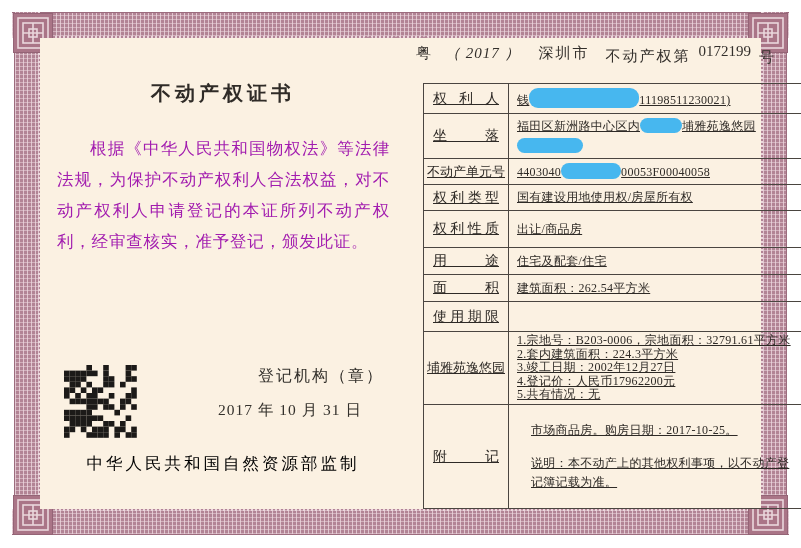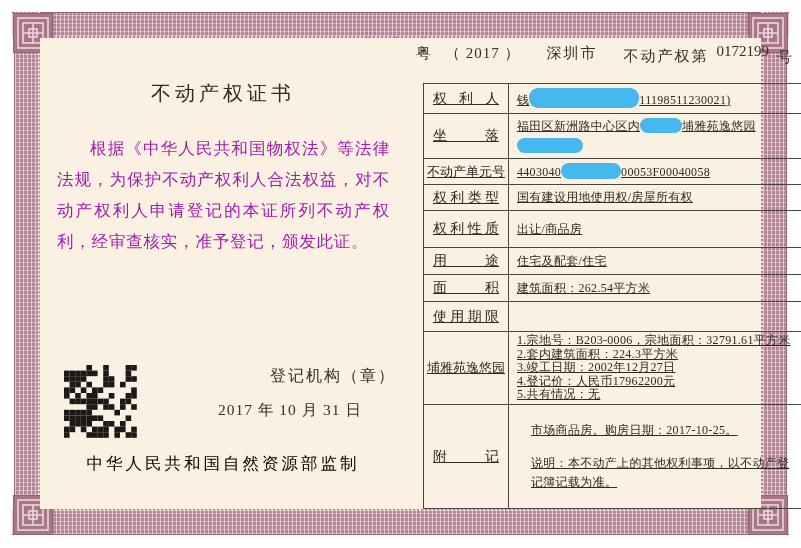--- a/index.html
+++ b/index.html
@@ -32,37 +32,37 @@
   .inner {
     position:absolute; left:40px; top:38px; right:40px; bottom:39px;
     background:#fbf1e2;
   }
   
   .cert-line {
     position:absolute; left:416px; top:44px; width:356px; height:22px;
     display:flex; align-items:baseline; color:#332f2b; font-size:15px; white-space:nowrap;
   }
   .cert-line .province { margin-right:14px; }
-  .cert-line .yearparen { margin-right:26px; letter-spacing:1px; }
-  .cert-line .city { margin-right:26px; letter-spacing:2px; }
+  .cert-line .yearparen { margin-right:18px; letter-spacing:1px;font-style:italic; }
+  .cert-line .city { margin-right:16px; letter-spacing:2px; }
   .cert-line .clabel { transform:translateY(3px); letter-spacing:2px; }
   .cert-line .cnum { margin:0 8px; transform:translateY(-2px); font-size:15px; }
   .cert-line .csuffix { transform:translateY(4px); }
   
   .doc-title {
     position:absolute; left:56px; top:80px; width:334px; text-align:center;
-    font-size:20px; font-weight:normal; letter-spacing:4px; color:#2f2b27;
+    font-size:20px; font-weight:bold; letter-spacing:4px; color:#2f2b27;
   }
   .doc-body {
     position:absolute; left:57px; top:133px; width:333px;
     font-size:16.5px; line-height:31px; letter-spacing:.8px;
     text-align:justify; text-indent:2em; color:#a21caf;
   }
   .qr { position:absolute; left:64px; top:365px; width:74px; height:75px; background:#fbf1e2; }
-  .authority { position:absolute; left:246px; top:366px; width:150px; text-align:right;
+  .authority { position:absolute; left:246px; top:366px; width:150px; text-align:center;
     font-size:16px; letter-spacing:2px; color:#33302b; }
   .issue-date { position:absolute; left:198px; top:400px; width:184px; text-align:center;
     font-size:15.5px; letter-spacing:1px; color:#33302b; }
   .issuer { position:absolute; left:52px; top:453px; width:342px; text-align:center;
     font-size:16.5px; letter-spacing:3px; color:#000000; }
   
   table.cert {
     position:absolute; left:423px; top:83px; width:396px;
     border-collapse:collapse; table-layout:fixed; color:#2e2a26;text-decoration:underline;
   }

